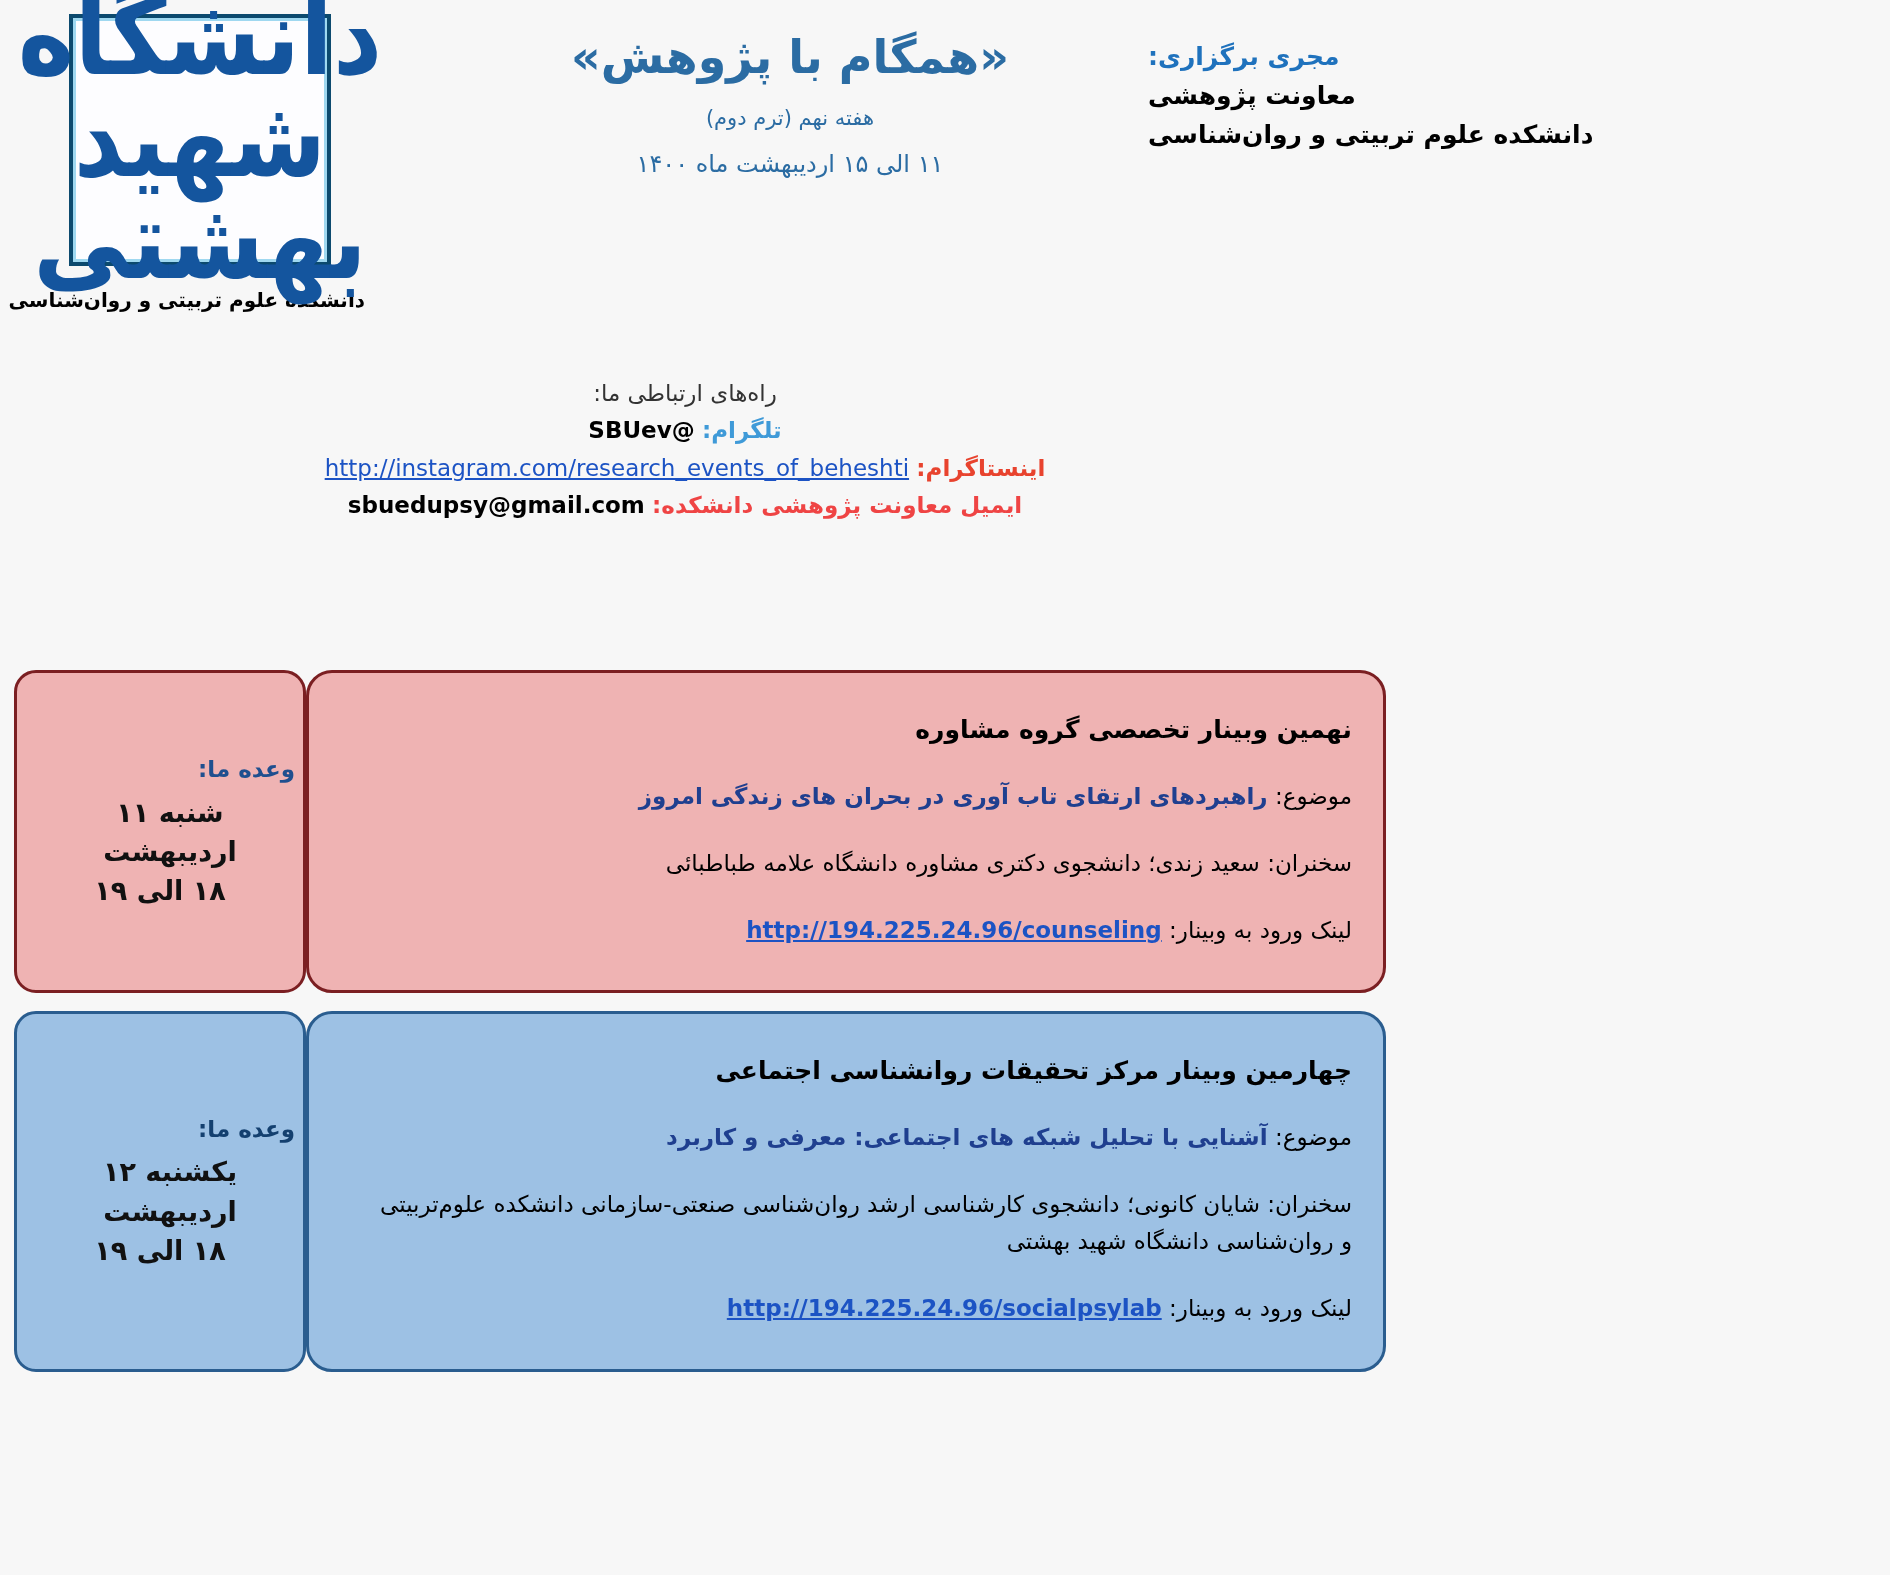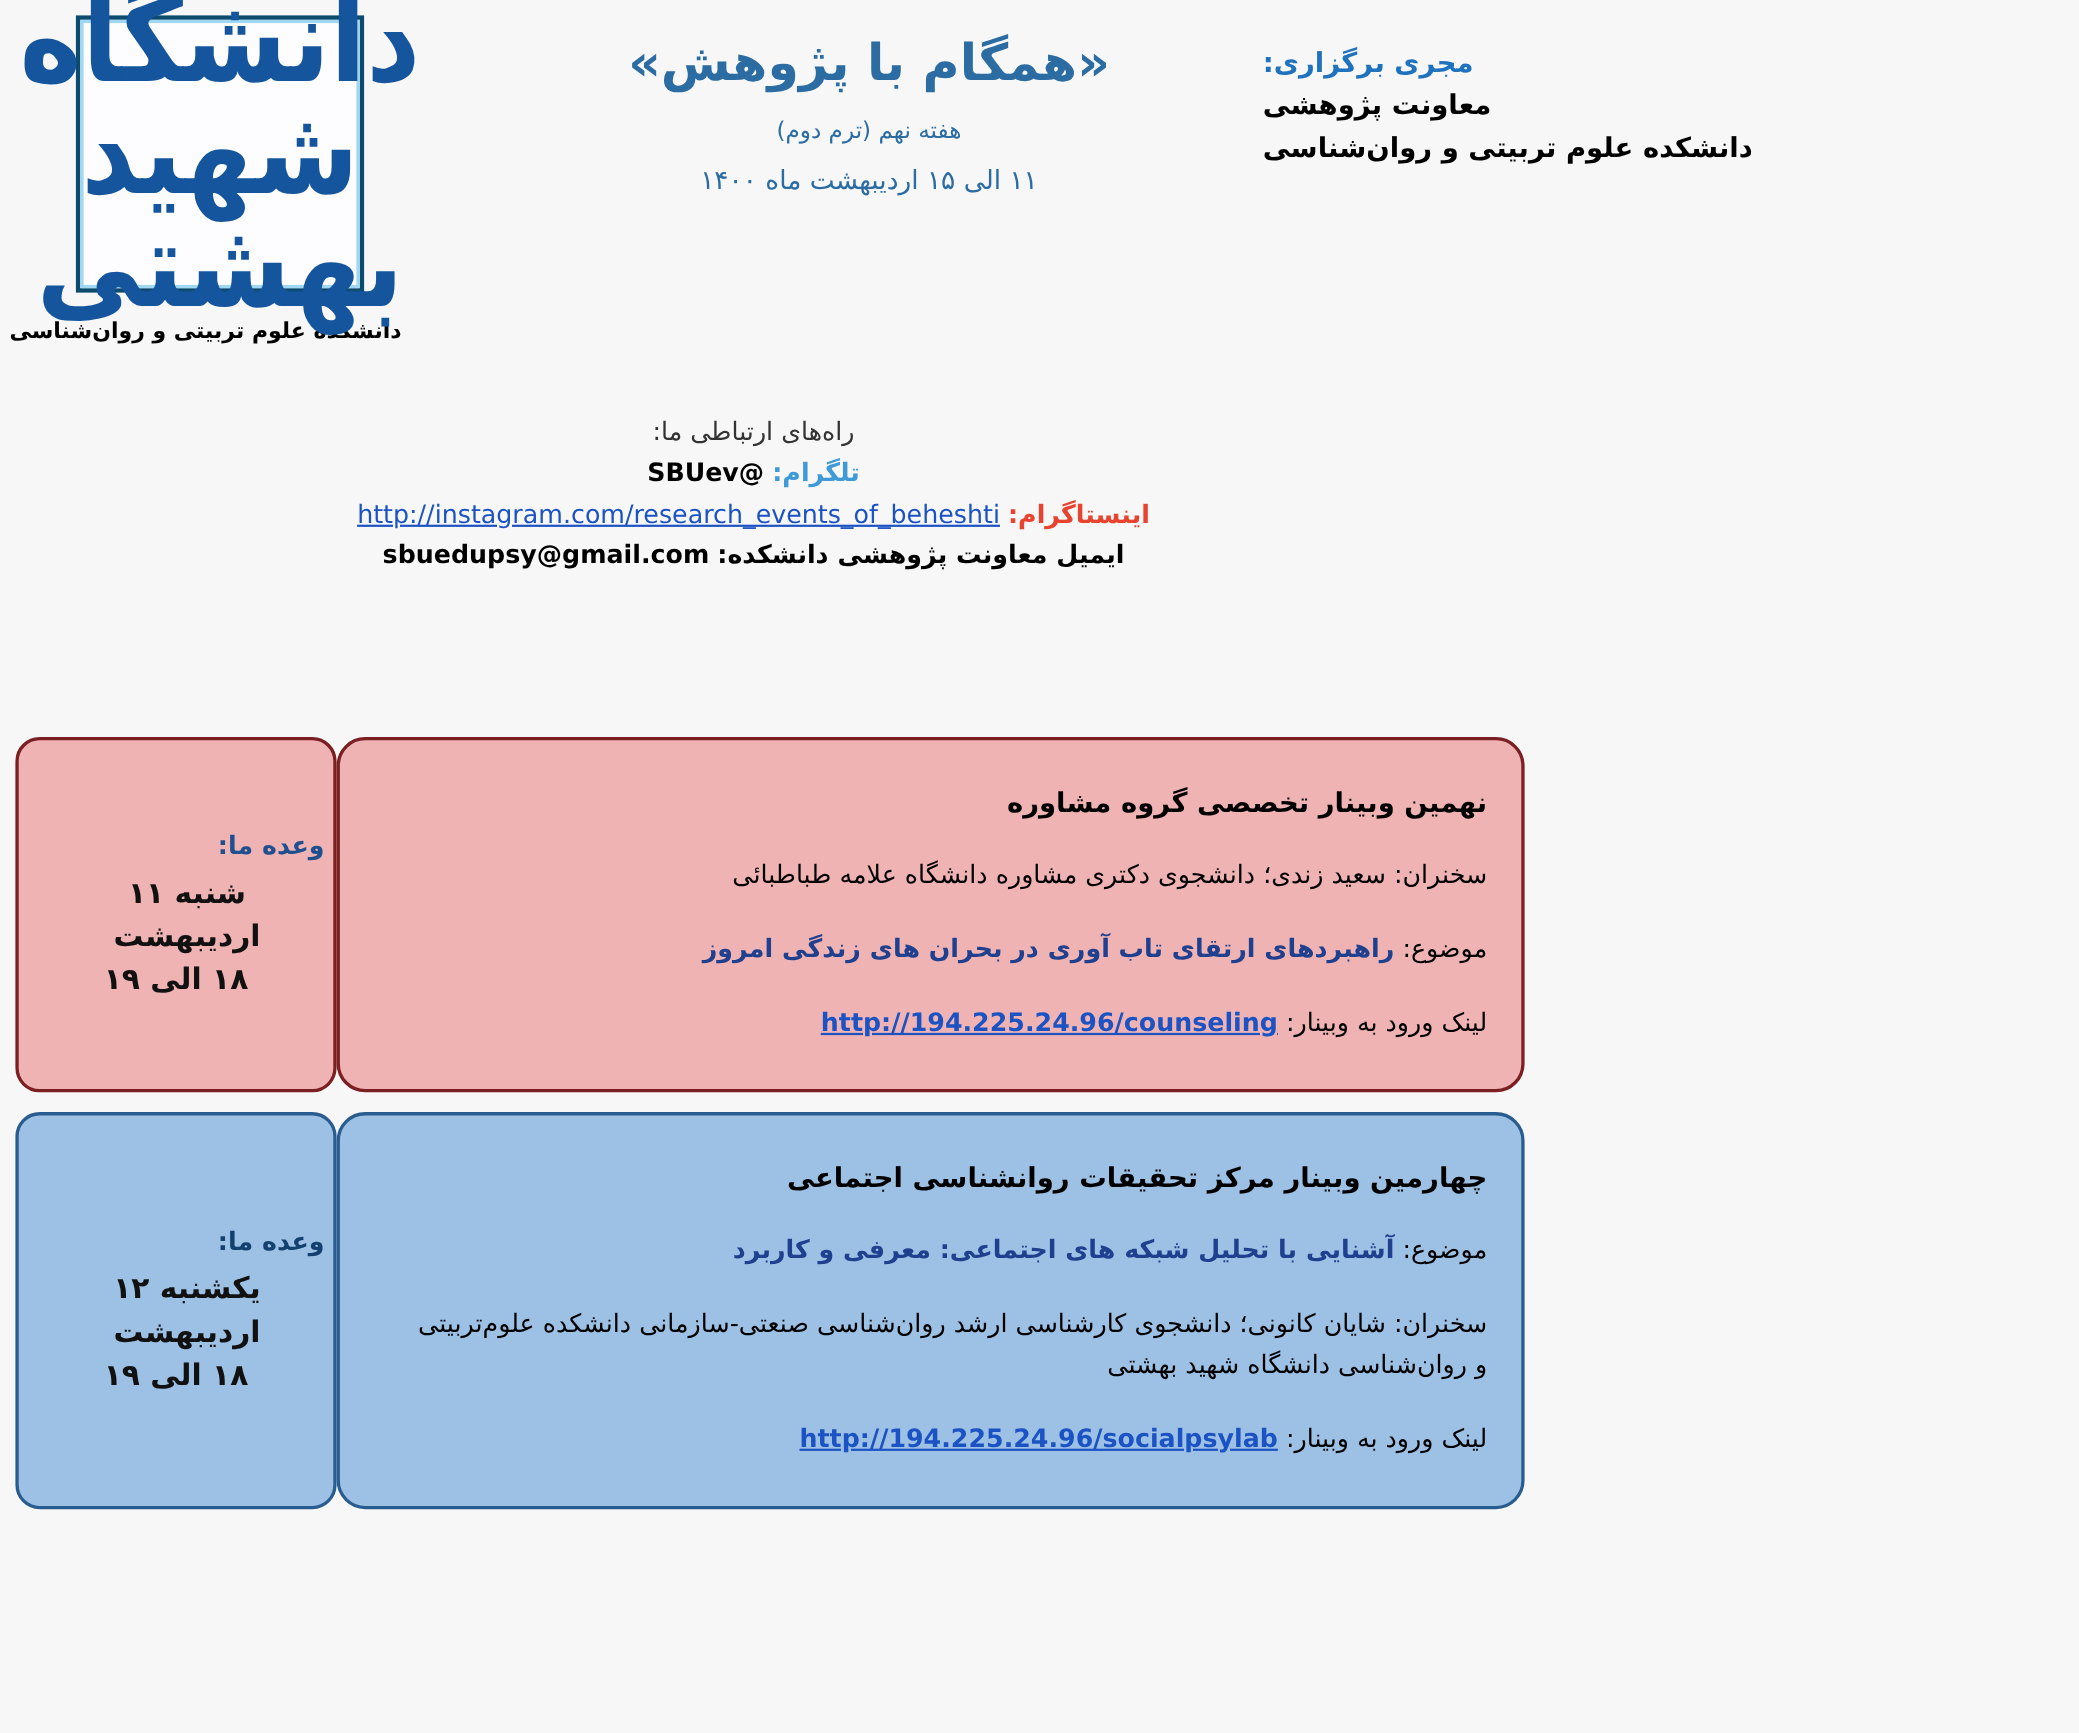--- a/index.html
+++ b/index.html
@@ -138,21 +138,21 @@
     font-size: 23px;
     color: #333;
     font-weight: normal;
   }
   .contact-row {
     font-size: 23px;
     white-space: nowrap;
   }
   .lbl-telegram { color: #3f9ad8; font-weight: bold; }
   .lbl-instagram { color: #e8432e; font-weight: bold; }
-  .lbl-email { color: #000000; font-weight: bold; }
+  .lbl-email { color: #ef4444; font-weight: bold; }
   .val-plain { color: #000; font-weight: bold; }
   .val-link {
     color: #1c53c4;
     text-decoration: underline;
     font-weight: normal;
     direction: ltr;
     unicode-bidi: embed;
     display: inline-block;
   }
 
@@ -311,26 +311,26 @@
     <div class="badge">
       <div class="badge-inner">
         <span class="badge-label">وعده ما:</span>
         <span class="badge-day">شنبه ۱۱ اردیبهشت</span>
         <span class="badge-time">۱۸ الی ۱۹</span>
       </div>
     </div>
     <div class="card">
       <div class="card-title">نهمین وبینار تخصصی گروه مشاوره</div>
       <div class="card-line">
+        <span>موضوع:</span>
+        <span class="topic-value">راهبردهای ارتقای تاب آوری در بحران های زندگی امروز</span>
+      </div>
+      <div class="card-line">
         <span>سخنران:</span>
         <span>سعید زندی؛ دانشجوی دکتری مشاوره دانشگاه علامه طباطبائی</span>
-      </div>
-      <div class="card-line">
-        <span>موضوع:</span>
-        <span class="topic-value">راهبردهای ارتقای تاب آوری در بحران های زندگی امروز</span>
       </div>
       <div class="card-line last">
         <span>لینک ورود به وبینار:</span>
         <span class="card-link">http://194.225.24.96/counseling</span>
       </div>
     </div>
   </div>
 
   <div class="row-gap"></div>
 

